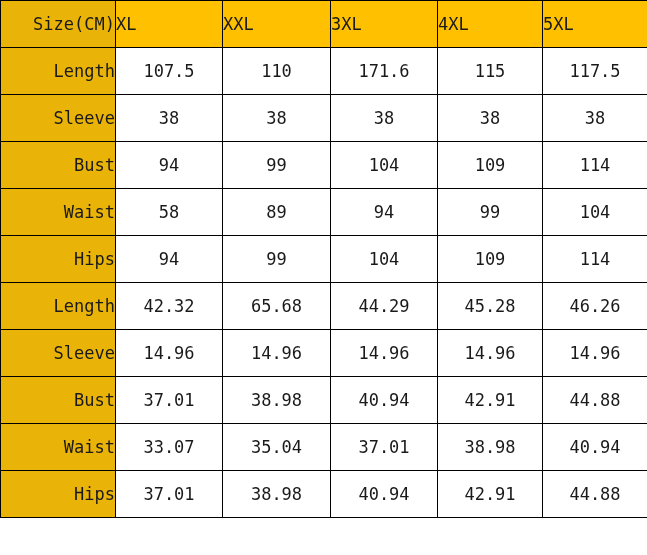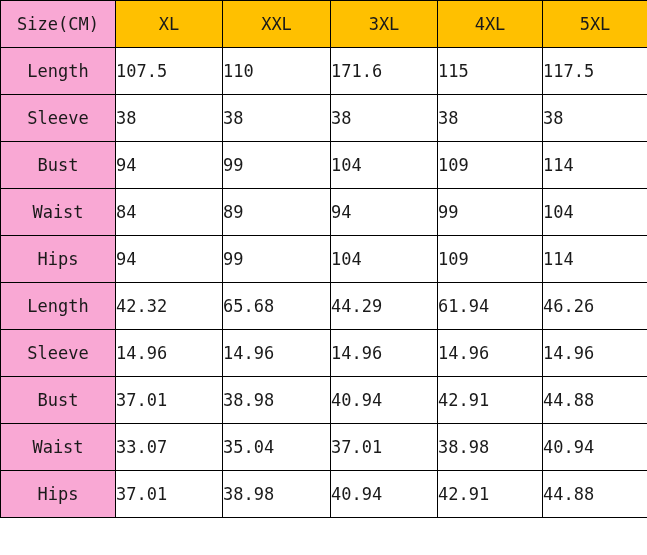--- a/index.html
+++ b/index.html
@@ -21,32 +21,31 @@
   #size-chart td {
     height: 46px;
     border: 1px solid #000000;
     font-size: 17px;
     color: #1a1a1a;
     padding: 0;
     white-space: nowrap;
     overflow: hidden;
   }
   td.label-cell {
-    background: #f9a8d4;
-    text-align: center;
+    background: #eab308;
+    text-align: right;
     padding-left: 7px;
     width: 115px;
   }
   td.value-cell {
     background: #ffffff;
-    text-align: left;
+    text-align: center;
   }
   td.head-cell {
     background: #FFC000;
-    text-align: center;
   }
   col.c1 { width: 115px; }
   col.c2 { width: 107px; }
   col.c3 { width: 108px; }
   col.c4 { width: 107px; }
   col.c5 { width: 105px; }
   col.c6 { width: 105px; }
 </style>
 </head>
 <body>
@@ -88,40 +87,40 @@
       <tr>
         <td class="label-cell">Bust</td>
         <td class="value-cell">94</td>
         <td class="value-cell">99</td>
         <td class="value-cell">104</td>
         <td class="value-cell">109</td>
         <td class="value-cell">114</td>
       </tr>
       <tr>
         <td class="label-cell">Waist</td>
-        <td class="value-cell">84</td>
+        <td class="value-cell">58</td>
         <td class="value-cell">89</td>
         <td class="value-cell">94</td>
         <td class="value-cell">99</td>
         <td class="value-cell">104</td>
       </tr>
       <tr>
         <td class="label-cell">Hips</td>
         <td class="value-cell">94</td>
         <td class="value-cell">99</td>
         <td class="value-cell">104</td>
         <td class="value-cell">109</td>
         <td class="value-cell">114</td>
       </tr>
       <tr>
         <td class="label-cell">Length</td>
         <td class="value-cell">42.32</td>
         <td class="value-cell">65.68</td>
         <td class="value-cell">44.29</td>
-        <td class="value-cell">61.94</td>
+        <td class="value-cell">45.28</td>
         <td class="value-cell">46.26</td>
       </tr>
       <tr>
         <td class="label-cell">Sleeve</td>
         <td class="value-cell">14.96</td>
         <td class="value-cell">14.96</td>
         <td class="value-cell">14.96</td>
         <td class="value-cell">14.96</td>
         <td class="value-cell">14.96</td>
       </tr>

